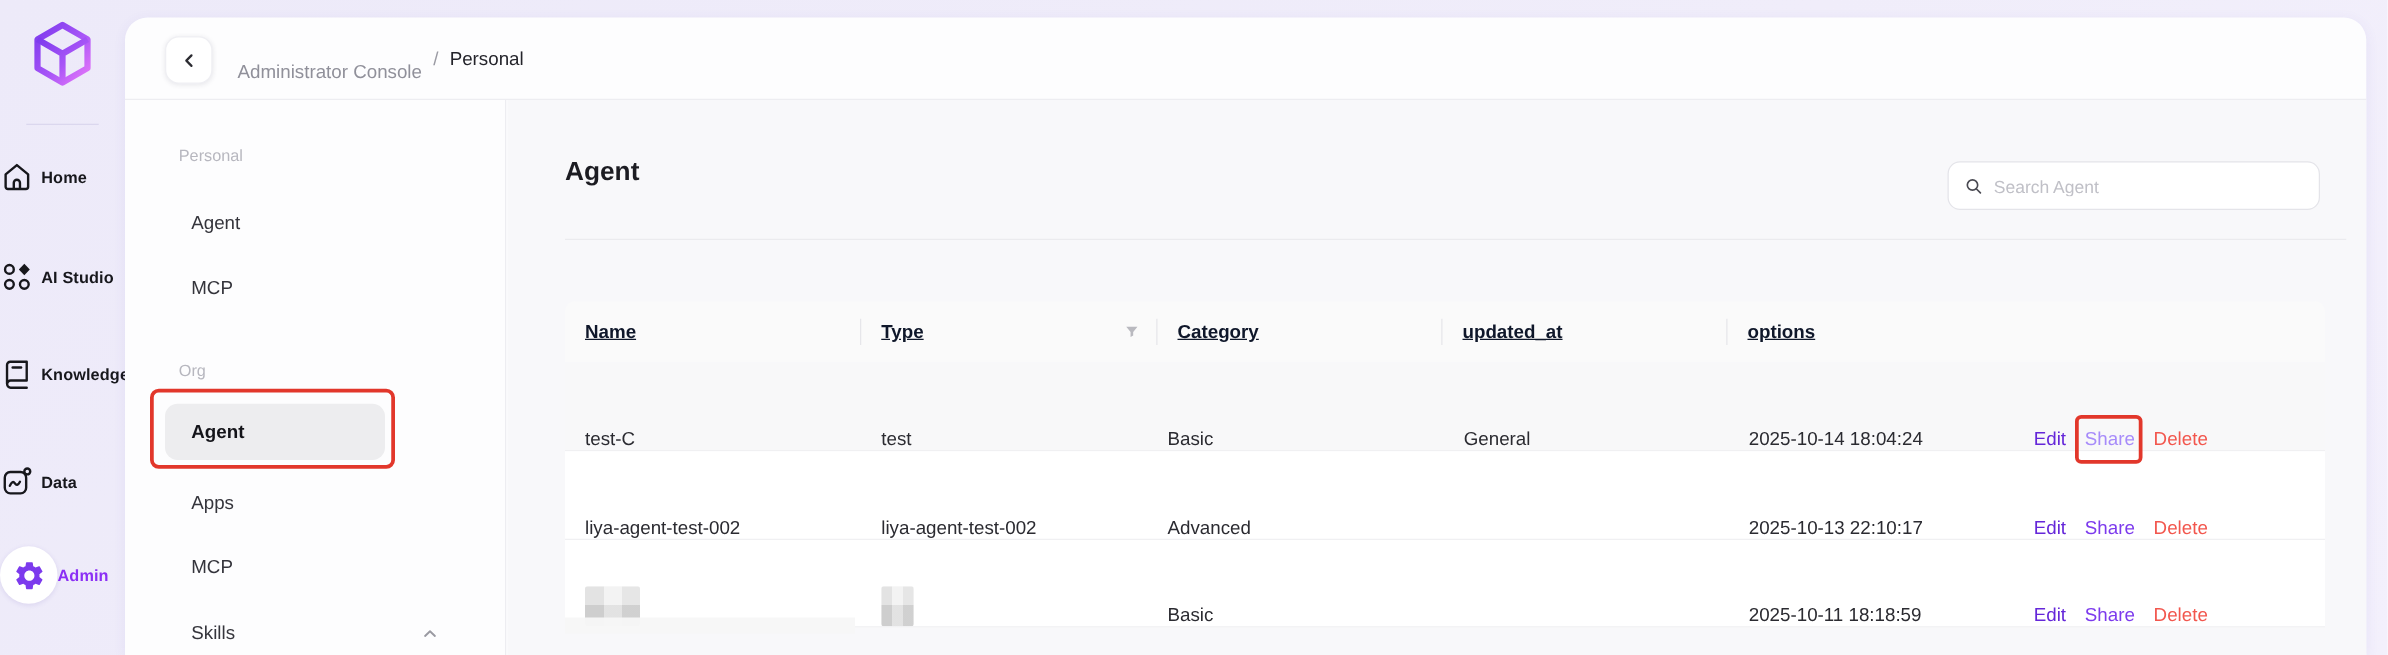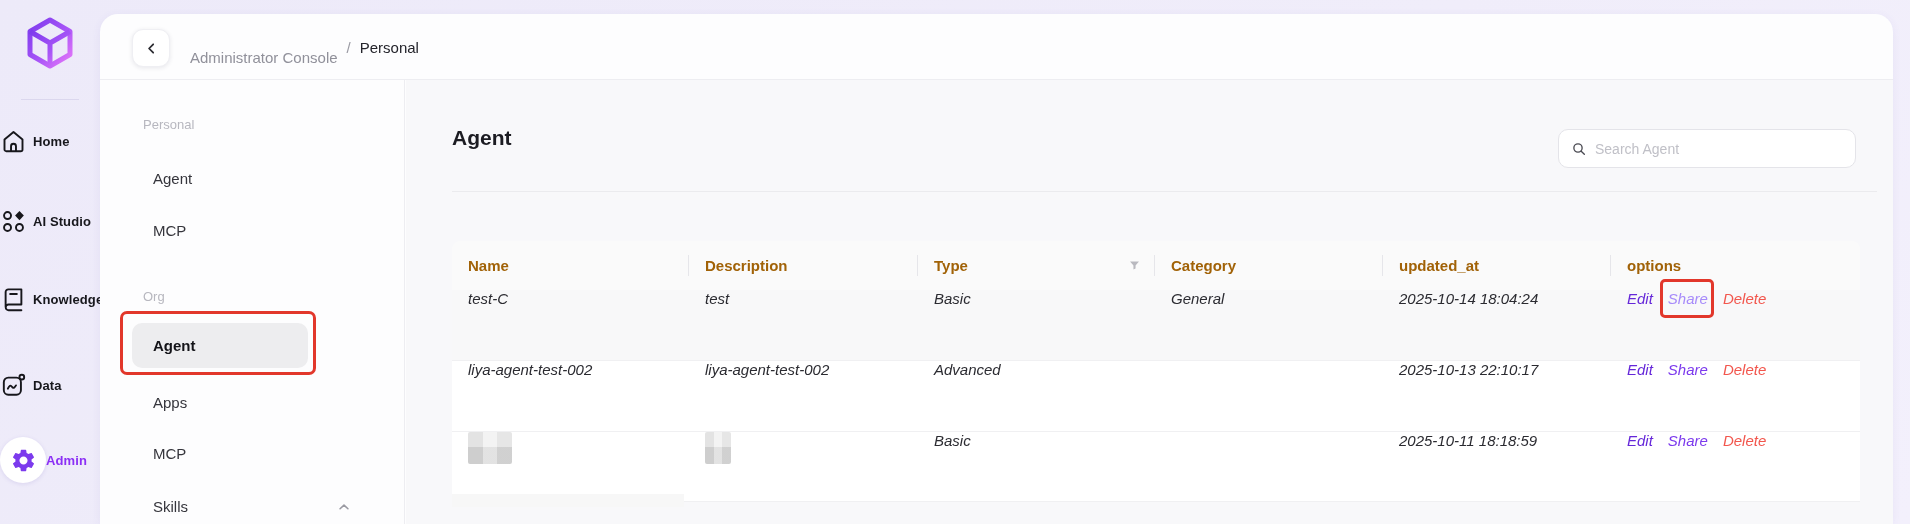--- a/index.html
+++ b/index.html
@@ -48,24 +48,24 @@
   .page-title { position:absolute; left:46px; top:46px; font-size:21px; font-weight:700; color:#1c1c22; }
   .search-box { position:absolute; left:1152px; top:49px; width:298px; height:39px; background:#fff; border:1px solid #e4e4e9; border-radius:10px; display:flex; align-items:center; padding:0 12px; gap:8px; }
   .search-box svg { width:16px; height:16px; flex:none; }
   .search-box input { border:none; outline:none; flex:1; font-size:14px; font-family:"Liberation Sans",sans-serif; color:#be185d; background:transparent; }
   .search-box input::placeholder { color:#c0c0c7; }
   .title-divider { position:absolute; left:46px; top:111px; width:1425px; height:1px; background:#ebebee; }
 
   
   .table { position:absolute; left:46px; top:161px; width:1408px; }
   .thead { display:flex; height:49px; background:#fafafa; border-radius:8px 8px 0 0; align-items:center; }
-  .hcell { height:49px; display:flex; align-items:center; padding-left:16px; font-size:15px; font-weight:700; color:#a16207; position:relative; }
+  .hcell { height:49px; display:flex; align-items:center; padding-left:16px; font-size:15px; font-weight:700; color:#0f172a; position:relative;text-decoration:underline; }
   .hcell:not(:last-child)::after { content:""; position:absolute; right:0; top:14px; height:21px; width:1px; background:#e6e6ea; }
   .hcell .filter { margin-left:auto; margin-right:14px; width:13px; height:13px; display:flex; cursor:pointer; }
-  .trow { display:flex; align-items:flex-start; background:#fff; border-bottom:1px solid #f0f0f2;font-style:italic; }
+  .trow { display:flex; align-items:flex-end; background:#fff; border-bottom:1px solid #f0f0f2; }
   .trow.hl { background:#f8f8f9; }
   .trow:nth-child(2){ height:71px; }
   .trow:nth-child(3){ height:71px; }
   .trow:nth-child(4){ height:70px; }
   .tcell { padding-left:16px; font-size:15px; color:#2b2b31; display:flex; align-items:center; }
   .links { gap:15px; }
   .link { cursor:pointer; position:relative; }
   .link.edit { color:var(--edit); }
   .link.share { color:var(--share); }
   .trow.hl .link.share { color:var(--share-hl); }
@@ -201,23 +201,20 @@
           </svg>
       </span>
       <input type="text" placeholder="Search Agent" style="">
     </div>
     <div class="title-divider"></div>
     <div class="table" id="agent-table">
         <div class="thead">
           <div class="hcell c0">
             <span>Name</span>
           </div>
-          <div class="hcell c1">
-            <span>Description</span>
-          </div>
           <div class="hcell c2">
             <span>Type</span>
             <span class="filter">
               <svg viewBox="0 0 16 16" fill="#b9b9bf">
                 <path d="M2.5 3 h11 l-4.2 5 v3.6 l-2.6 1.4 V8 Z"></path>
               </svg>
             </span>
           </div>
           <div class="hcell c3">
             <span>Category</span>

